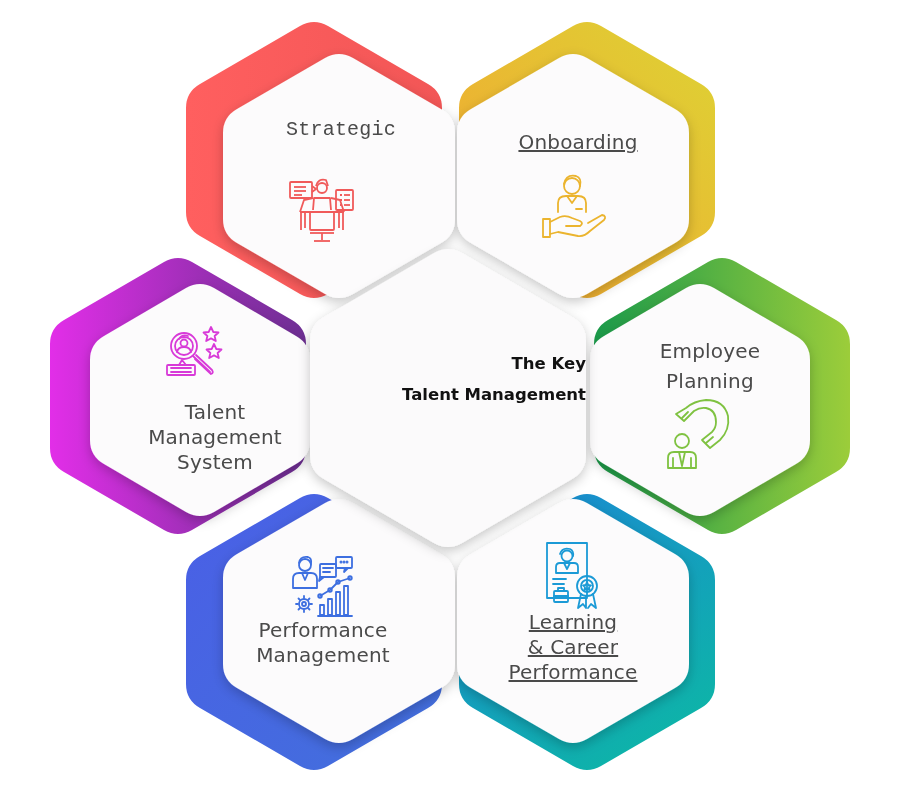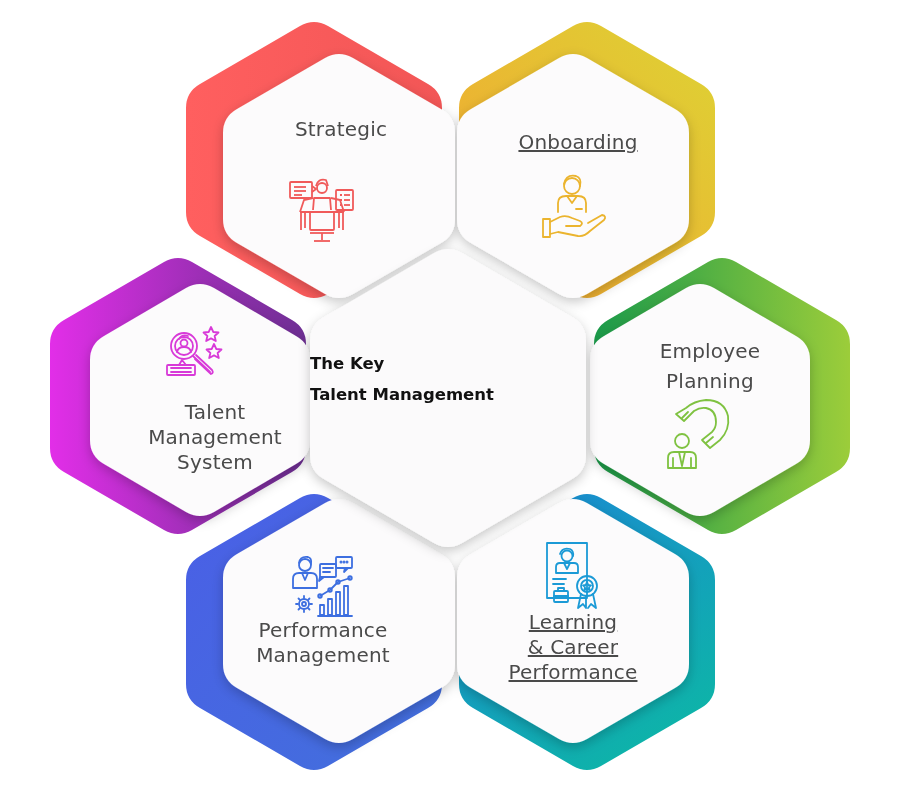--- a/index.html
+++ b/index.html
@@ -1,20 +1,20 @@
 <!DOCTYPE html>
 <html><head>
 <meta charset="utf-8">
 <style>
   html, body { margin: 0; padding: 0; background: #ffffff; }
   body { width: 897px; height: 800px; position: relative; overflow: hidden; font-family: "DejaVu Sans", sans-serif; }
   #stage { position: absolute; left: 0; top: 0; width: 897px; height: 800px; }
   .label { position: absolute; text-align: center; color: #4a4a4a; font-family: "DejaVu Sans", sans-serif; font-size: 20px; line-height: 25px; letter-spacing: 0.2px; }
   .label span { display: block; white-space: nowrap; }
-  .center-title { position: absolute; text-align: left; color: #111111; font-family: "DejaVu Sans", sans-serif; font-weight: bold; font-size: 16.5px; line-height: 31px; }
+  .center-title { position: absolute; text-align: right; color: #111111; font-family: "DejaVu Sans", sans-serif; font-weight: bold; font-size: 16.5px; line-height: 31px; }
   .center-title span { display: block; white-space: nowrap; }
 </style>
 </head>
 <body>
 
 <div id="stage">
   <svg width="897" height="800" viewBox="0 0 897 800" style="position:absolute;left:0;top:0">
     <defs>
       <filter id="shadow" x="-20%" y="-20%" width="140%" height="140%">
         <feDropShadow dx="0" dy="4" stdDeviation="6" flood-color="#000000" flood-opacity="0.22"></feDropShadow>
@@ -183,21 +183,21 @@
       <path d="M196,355 L212,370 Q214,373 211,374 L195,359"></path>
       <rect x="167" y="365" width="28" height="10" rx="1"></rect>
       <line x1="171" y1="368" x2="191" y2="368"></line>
         <line x1="171" y1="372" x2="191" y2="372"></line>
       <path d="M179,365 L182,360 L186,365"></path>
       <path d="M211,327 L213.3,332 L218.5,332.5 L214.6,336 L215.8,341 L211,338.4 L206.2,341 L207.4,336 L203.5,332.5 L208.7,332 Z"></path>
       <path d="M214,344 L216.3,349 L221.5,349.5 L217.6,353 L218.8,358 L214,355.4 L209.2,358 L210.4,353 L206.5,349.5 L211.7,349 Z"></path>
     </g>
   </svg>
 
-  <div class="label" style="left:230px; top:117px; width:222px;">
+  <div class="label" style="left:230px; top:117px; width:222px;font-family:Liberation Mono, monospace;">
     <span>Strategic</span>
   </div>
 
   <div class="label" style="left:467px; top:130px; width:222px;text-decoration:underline;">
     <span>Onboarding</span>
   </div>
 
   <div class="label" style="left:590px; top:336px; width:240px; line-height:30px;">
     <span>Employee</span>
     <span>Planning</span>

